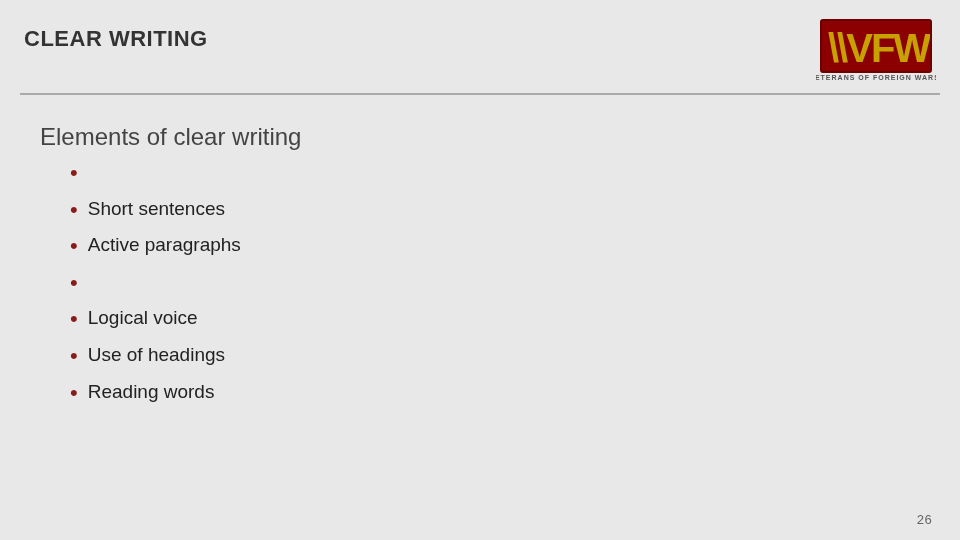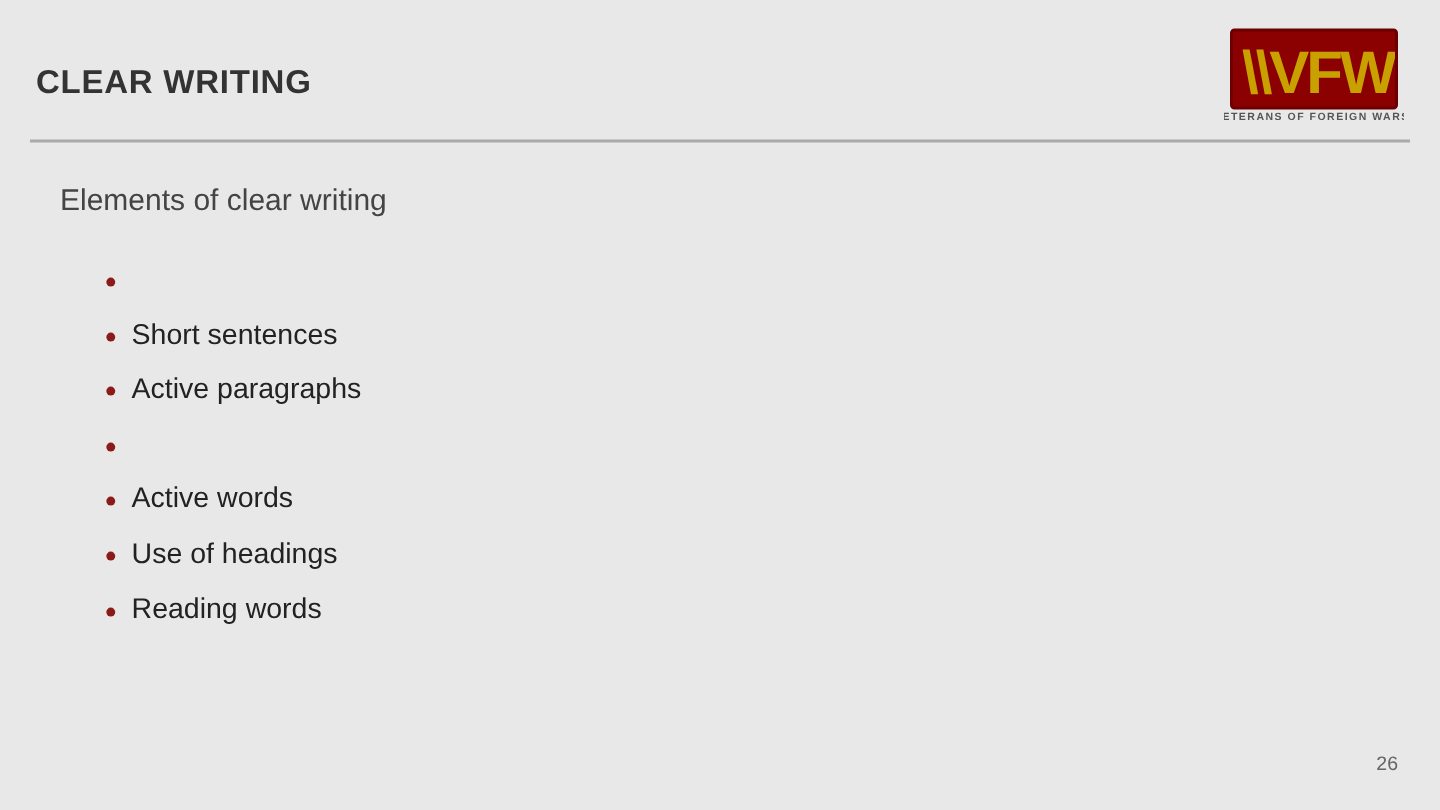--- a/index.html
+++ b/index.html
@@ -15,21 +15,21 @@
 
     .slide {
       width: 960px;
       height: 540px;
       background: #e8e8e8;
       position: relative;
     }
 
     .header {
       display: flex;
-      align-items: center;
+      align-items: flex-start;
       justify-content: space-between;
       padding: 18px 24px 10px 24px;
     }
 
     .slide-title {
       font-family: Arial, sans-serif;
       font-size: 22px;
       font-weight: bold;
       color: #333;
       letter-spacing: 0.5px;
@@ -52,23 +52,23 @@
       background: #aaa;
       margin: 0 20px 0 20px;
     }
 
     .content {
       padding: 28px 40px 20px 40px;
     }
 
     .section-title {
       font-family: Arial, sans-serif;
-      font-size: 20px;
+      font-size: 24px;
       color: #444;
-      margin-bottom: 28px;
+      margin-bottom: 8px;
       font-weight: normal;
     }
 
     .bullet-list {
       list-style: none;
       padding-left: 30px;
     }
 
     .bullet-list li {
       font-family: Arial, sans-serif;
@@ -82,23 +82,23 @@
 
     .bullet-dot {
       color: #8b1a1a;
       font-size: 22px;
       margin-right: 10px;
       line-height: 1.3;
     }
 
     .page-number {
       position: absolute;
-      bottom: 24px;
+      bottom: 12px;
       right: 28px;
-      font-family: Liberation Sans, sans-serif;
+      font-family: Liberation Mono, monospace;
       font-size: 13px;
       color: #666;
     }
   </style>
 </head>
 <body>
 
 <div class="slide">
 
   <div class="header">
@@ -133,21 +133,21 @@
         </li>
         <li>
           <span class="bullet-dot">•</span>
           <span>Active paragraphs</span>
         </li>
         <li>
           <span class="bullet-dot">•</span>
         </li>
         <li>
           <span class="bullet-dot">•</span>
-          <span>Active words</span>
+          <span>Logical voice</span>
         </li>
         <li>
           <span class="bullet-dot">•</span>
           <span>Use of headings</span>
         </li>
         <li>
           <span class="bullet-dot">•</span>
           <span>Reading words</span>
         </li>
       </ul>

